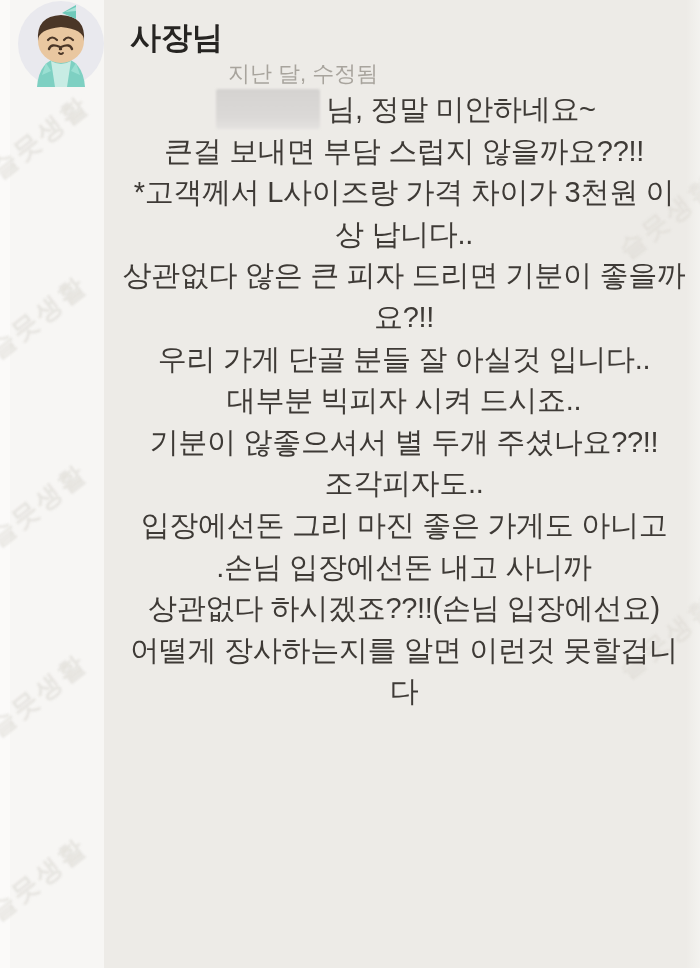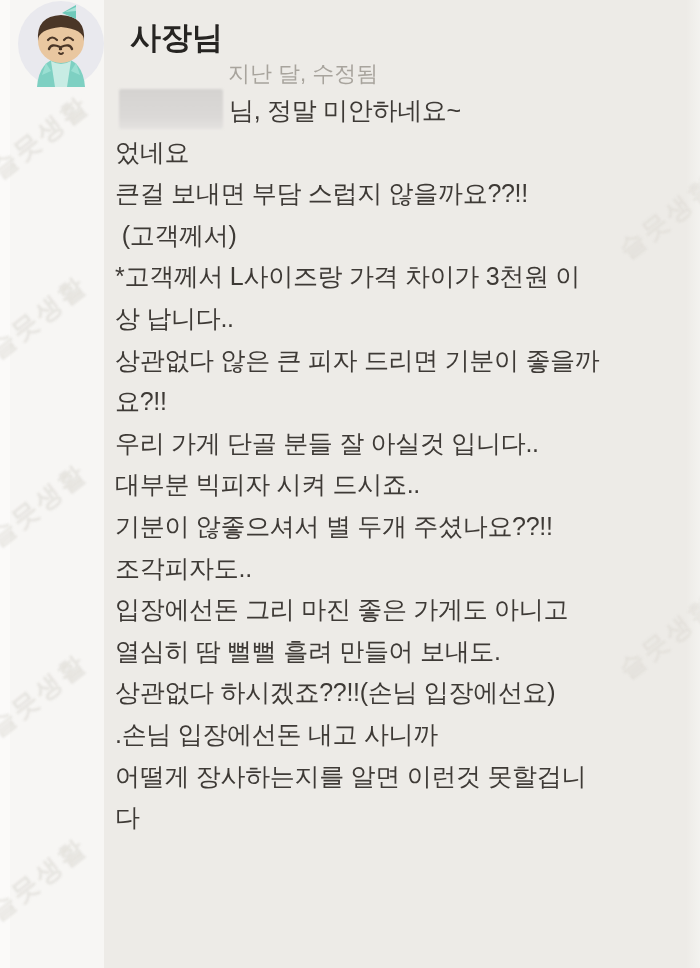--- a/index.html
+++ b/index.html
@@ -43,22 +43,23 @@
     position:absolute;left:130px;top:19px;
     font-size:31px;font-weight:700;color:#262422;line-height:38px;
   }
   .meta{
     position:absolute;left:228px;top:27px;
     font-size:22px;color:#a8a49d;line-height:30px;margin-top:32px;
   }
   
   .message{
     position:absolute;left:115px;top:89px;width:578px;
-    font-size:25px;line-height:41.6px;color:#3e3a36;
+    font-size:29px;line-height:41.6px;color:#3e3a36;
     letter-spacing:-0.3px;
+    text-align:center;
   }
   .msg-line{
     white-space:pre-wrap;
     min-height:41.6px;
   }
   .blur-box{
     display:inline-block;
     width:104px;height:40px;
     margin:0 6px 0 4px;
     vertical-align:-10px;
@@ -106,33 +107,30 @@
       <path d="M31 48 q2 -6 11 -2 q1 1 1 2 M54 48 q-2 -6 -11 -2 q-1 1 -1 2" stroke="#4a3627" stroke-width="2.4" fill="none" stroke-linecap="round"></path>
       <path d="M41 52 q2 2 4 0" stroke="#4a3627" stroke-width="1.8" fill="none" stroke-linecap="round"></path>
     </svg>
   </div>
   <div class="author">사장님</div>
   <div class="meta">지난 달, 수정됨</div>
 
   <div class="message">
     <div class="msg-line"><span class="blur-box"></span><span>님, 정말 미안하네요~</span></div>
     <div>
-        <div class="msg-line">었네요</div>
         <div class="msg-line">큰걸 보내면 부담 스럽지 않을까요??!!</div>
-        <div class="msg-line"> (고객께서)</div>
         <div class="msg-line">*고객께서 L사이즈랑 가격 차이가 3천원 이</div>
         <div class="msg-line">상 납니다..</div>
         <div class="msg-line">상관없다 않은 큰 피자 드리면 기분이 좋을까</div>
         <div class="msg-line">요?!!</div>
         <div class="msg-line">우리 가게 단골 분들 잘 아실것 입니다..</div>
         <div class="msg-line">대부분 빅피자 시켜 드시죠..</div>
         <div class="msg-line">기분이 않좋으셔서 별 두개 주셨나요??!!</div>
         <div class="msg-line">조각피자도..</div>
         <div class="msg-line">입장에선돈 그리 마진 좋은 가게도 아니고</div>
-        <div class="msg-line">열심히 땀 뻘뻘 흘려 만들어 보내도.</div>
+        <div class="msg-line">.손님 입장에선돈 내고 사니까</div>
         <div class="msg-line">상관없다 하시겠죠??!!(손님 입장에선요)</div>
-        <div class="msg-line">.손님 입장에선돈 내고 사니까</div>
         <div class="msg-line">어떨게 장사하는지를 알면 이런것 못할겁니</div>
         <div class="msg-line">다</div>
       </div>
   </div>
 
 </div>
 
 </body></html>

